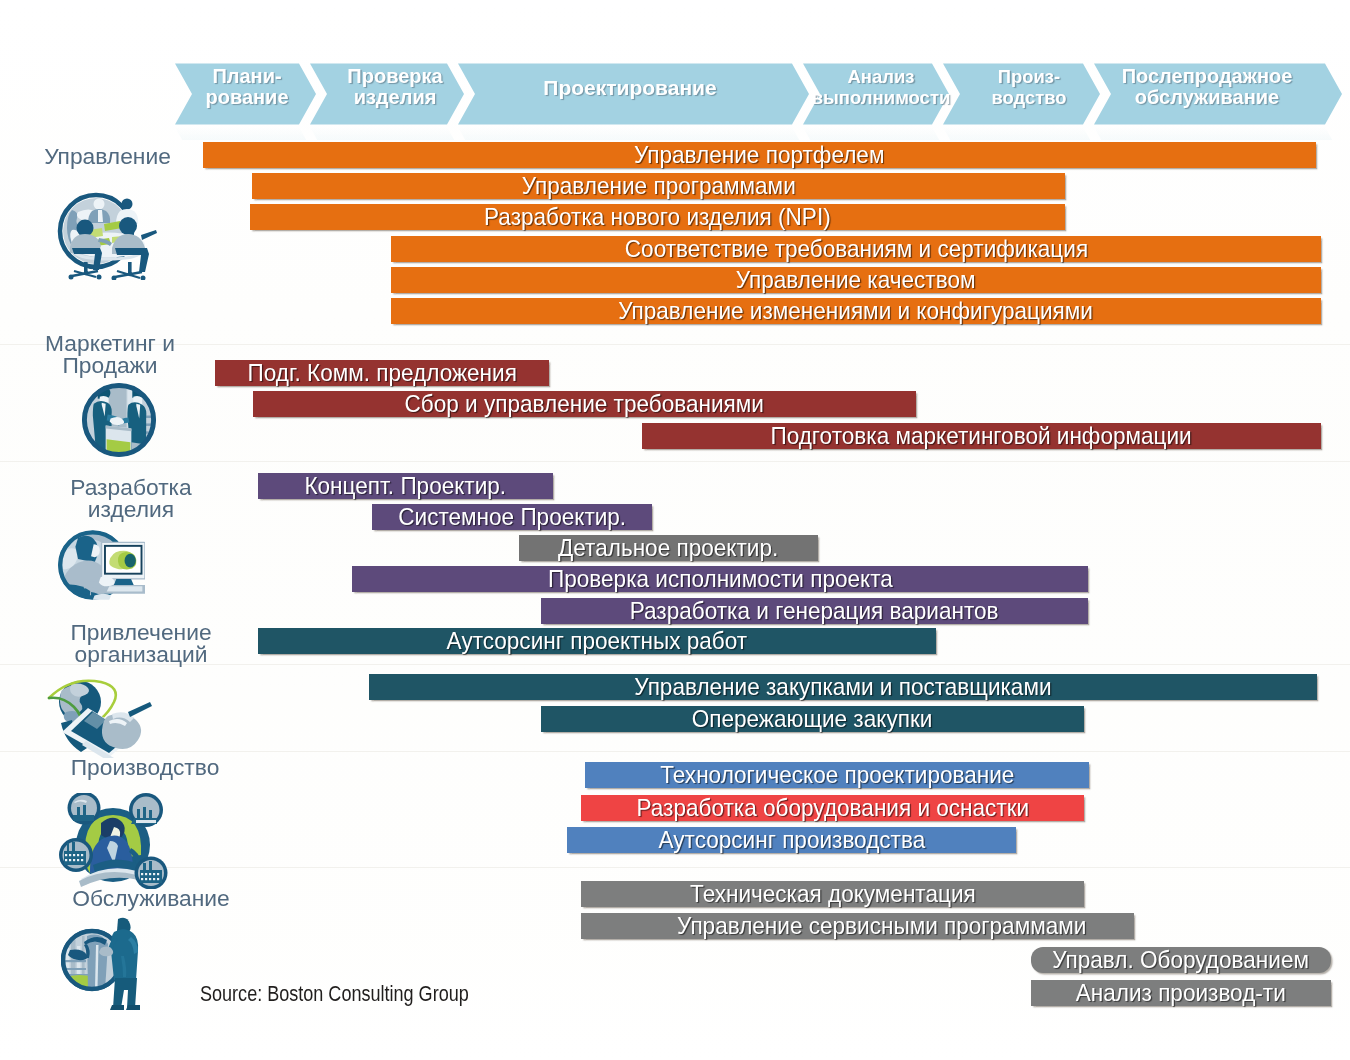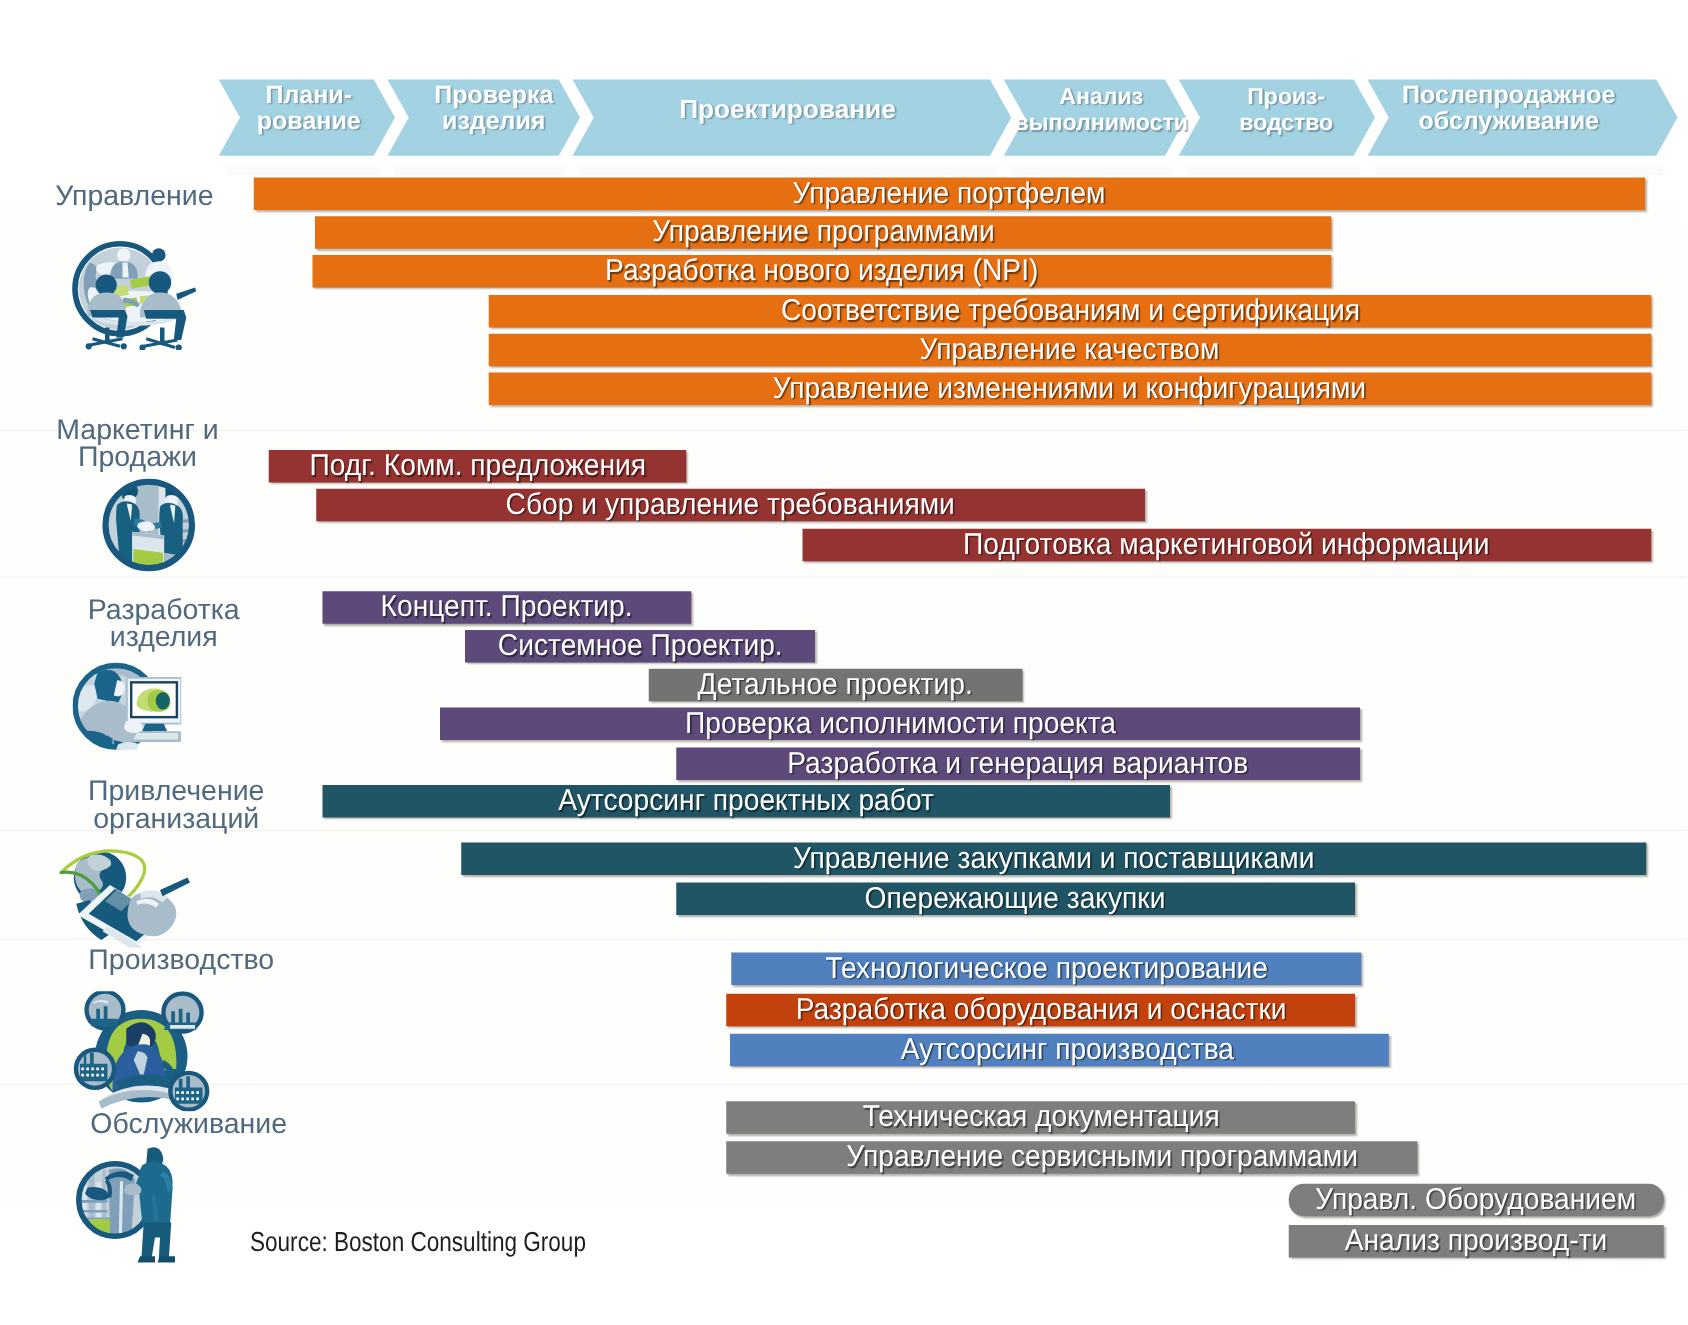--- a/index.html
+++ b/index.html
@@ -139,24 +139,24 @@
       </div>
       <div class="bar" style="left: 369px; top: 674px; width: 948px; height: 26px; background: rgb(31, 85, 101); font-size: 24px;">
         <span style="display: inline-block; transform: scaleX(0.94);">Управление закупками и поставщиками</span>
       </div>
       <div class="bar" style="left: 541px; top: 706px; width: 543px; height: 26px; background: rgb(31, 85, 101); font-size: 24px;">
         <span style="display: inline-block; transform: scaleX(0.94);">Опережающие закупки</span>
       </div>
       <div class="bar" style="left: 585px; top: 762px; width: 504px; height: 26px; background: rgb(80, 129, 190); font-size: 24px;">
         <span style="display: inline-block; transform: scaleX(0.94);">Технологическое проектирование</span>
       </div>
-      <div class="bar" style="left: 581px; top: 795px; width: 503px; height: 26px; background: #c2410c; font-size: 24px;">
+      <div class="bar" style="left: 581px; top: 795px; width: 503px; height: 26px; background: #ef4444; font-size: 24px;">
         <span style="display: inline-block; transform: scaleX(0.94);">Разработка оборудования и оснастки</span>
       </div>
-      <div class="bar" style="left: 584px; top: 827px; width: 514px; height: 26px; background: rgb(80, 129, 190); font-size: 24px; padding-left: 13px;">
+      <div class="bar" style="left: 567px; top: 827px; width: 449px; height: 26px; background: rgb(80, 129, 190); font-size: 24px;">
         <span style="display: inline-block; transform: scaleX(0.94);">Аутсорсинг производства</span>
       </div>
       <div class="bar" style="left: 581px; top: 881px; width: 503px; height: 26px; background: rgb(125, 126, 126); font-size: 24px;">
         <span style="display: inline-block; transform: scaleX(0.94);">Техническая документация</span>
       </div>
       <div class="bar" style="left: 581px; top: 913px; width: 505px; height: 26px; background: rgb(125, 126, 126); font-size: 24px; padding-left: 48px;">
         <span style="display: inline-block; transform: scaleX(0.94);">Управление сервисными программами</span>
       </div>
       <div class="bar" style="left: 1031px; top: 947px; width: 300px; height: 26px; background: rgb(125, 126, 126); font-size: 24px; border-radius: 12px;">
         <span style="display: inline-block; transform: scaleX(0.94);">Управл. Оборудованием</span>

